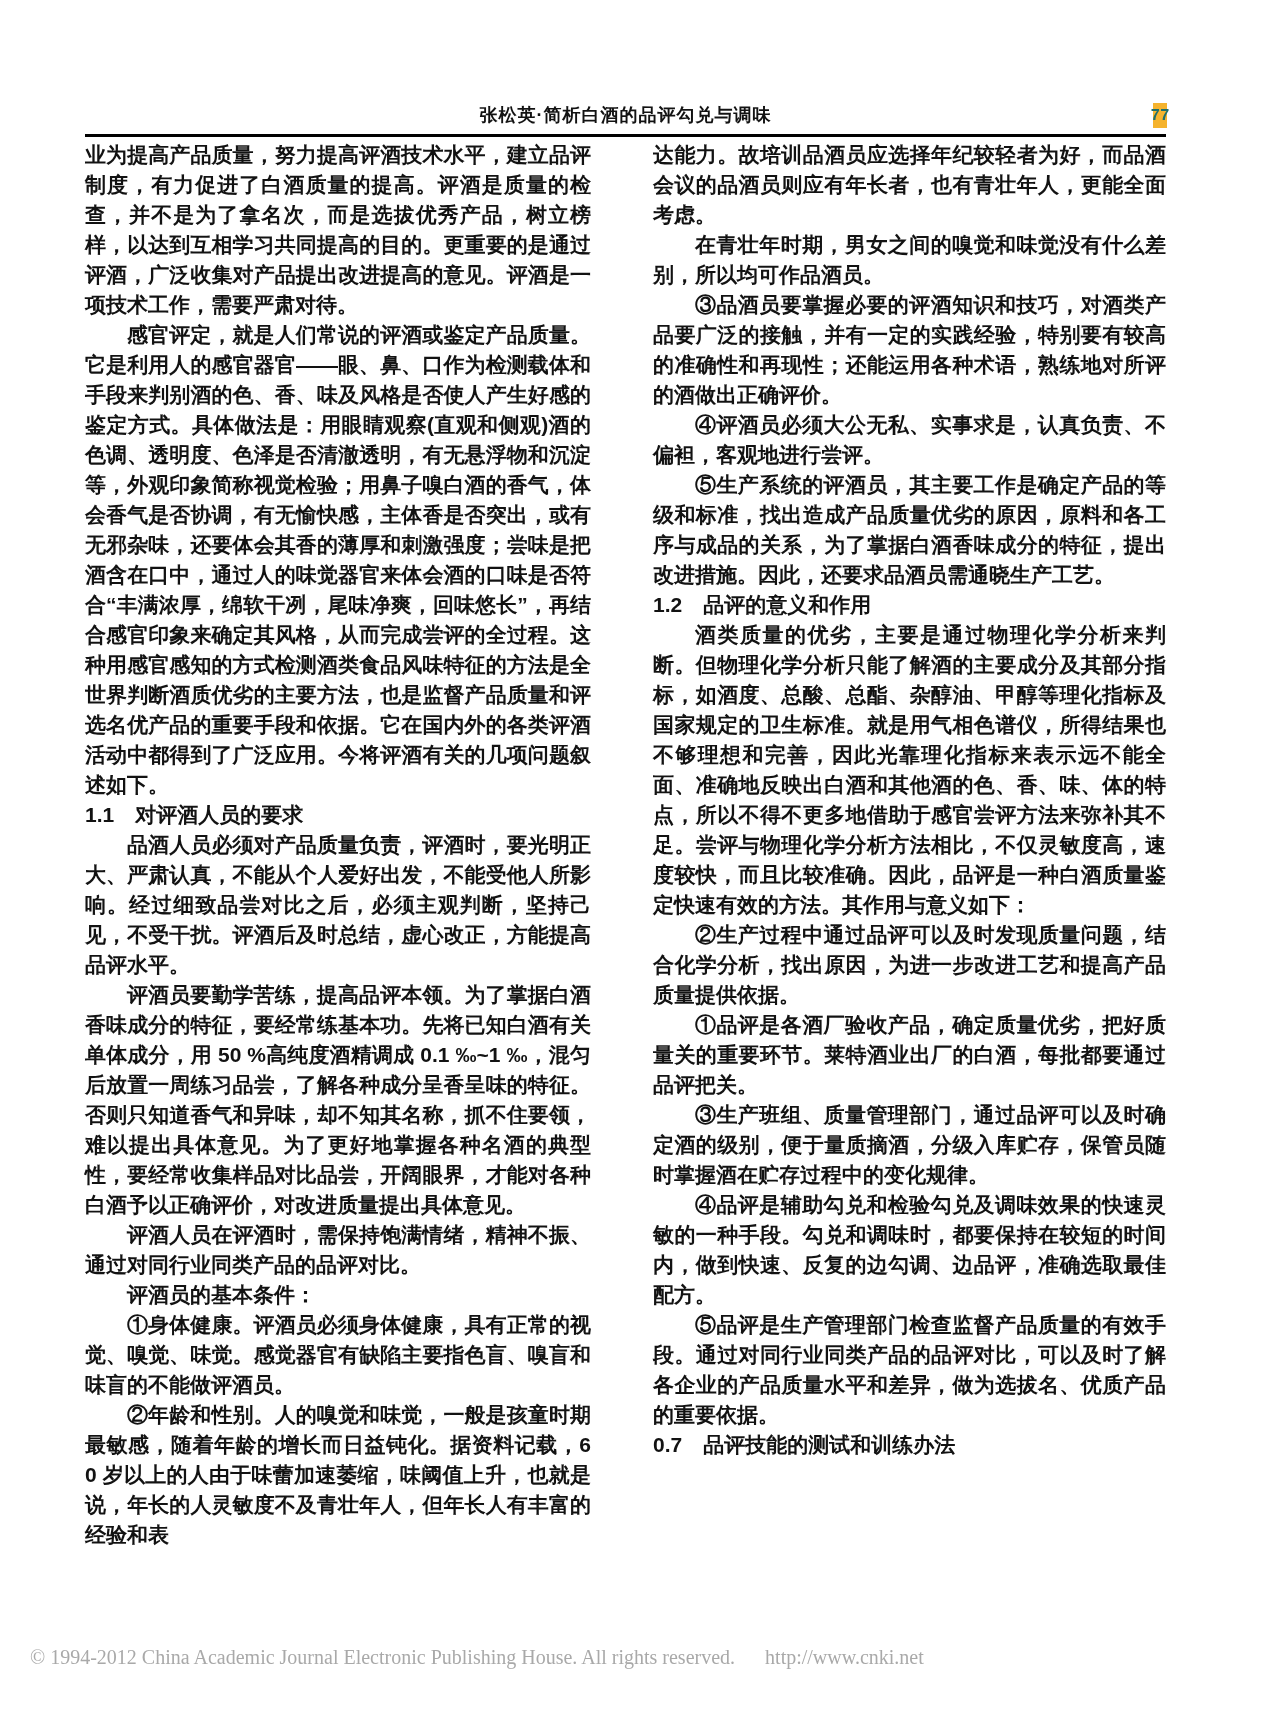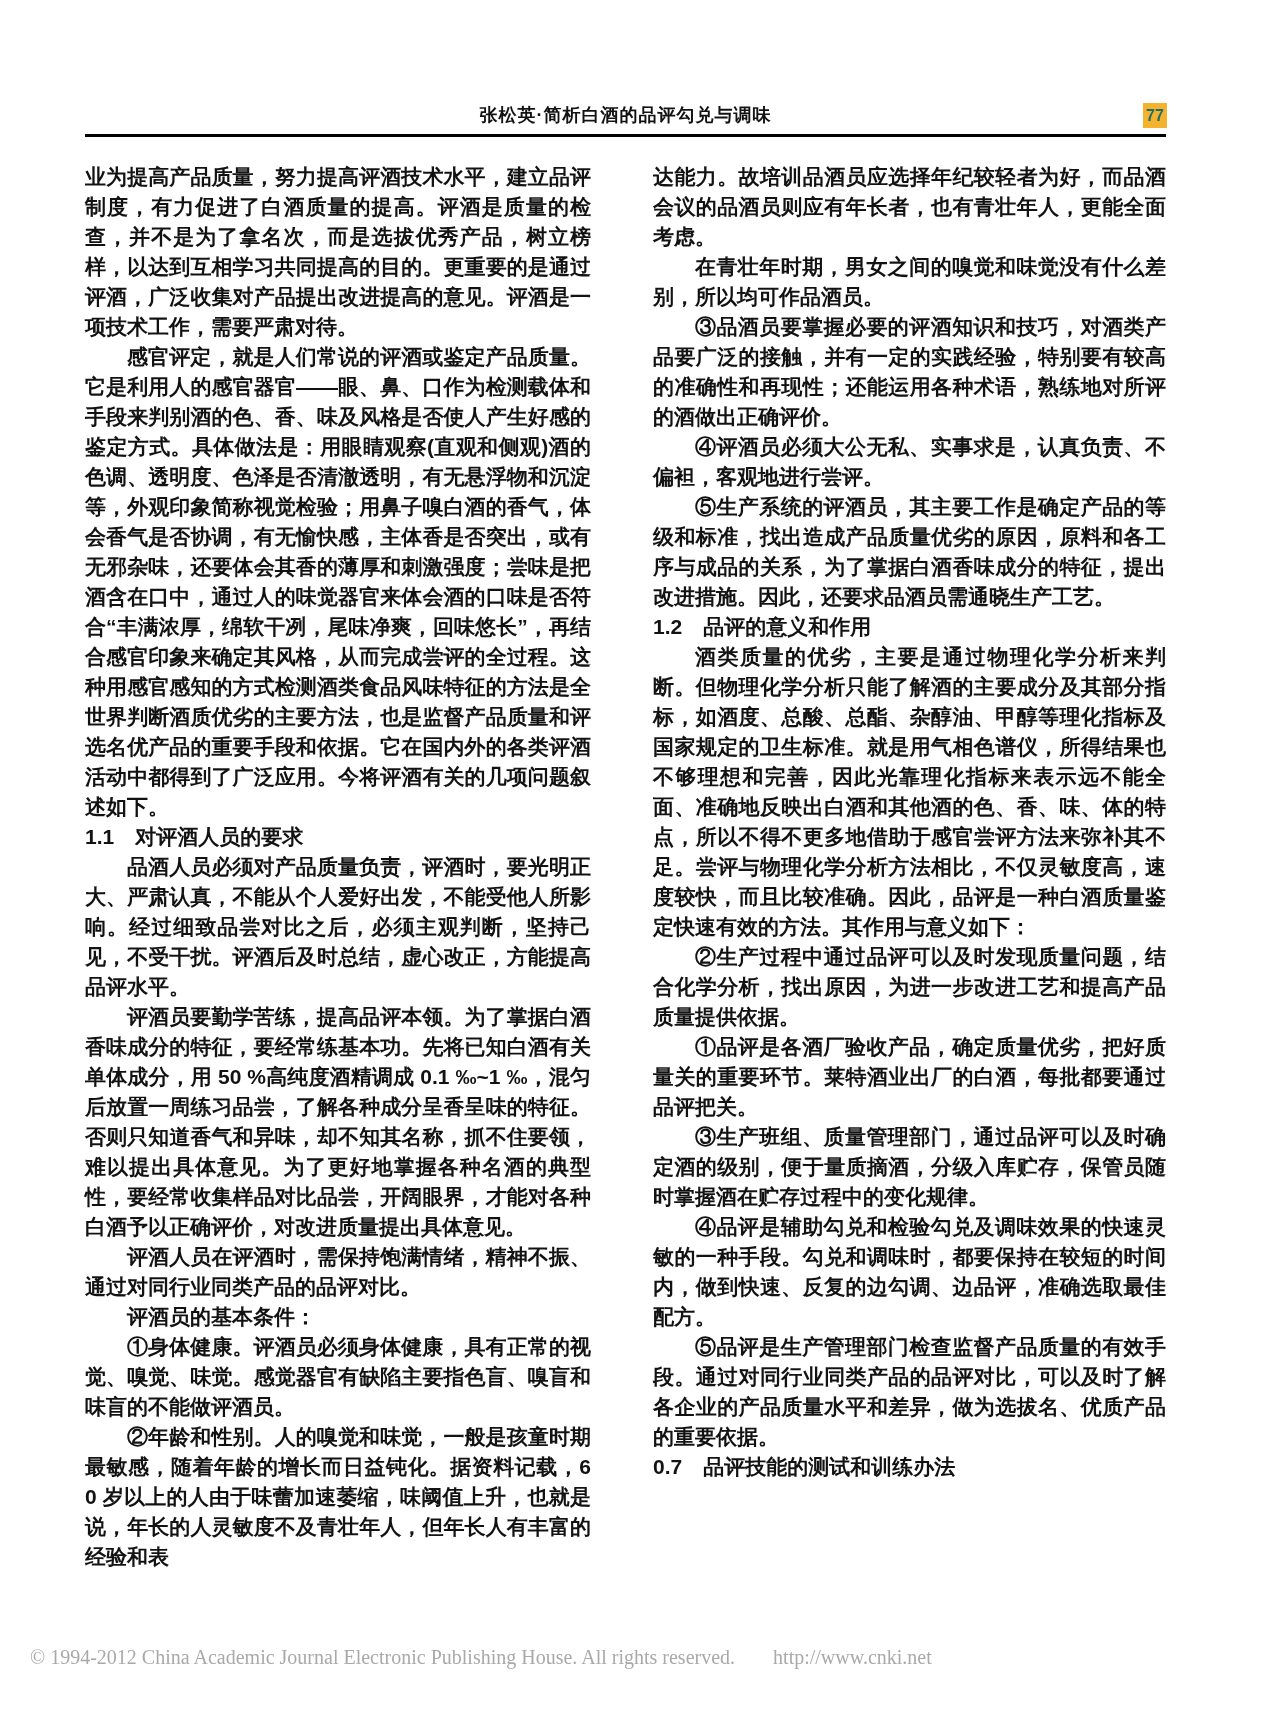--- a/index.html
+++ b/index.html
@@ -23,35 +23,35 @@
   .header-title {
     text-align: center;
     font-size: 18px;
     font-weight: bold;
     letter-spacing: 1px;
     line-height: 25px;
   }
   .page-badge {
     position: absolute;
     right: -1px; top: 0;
-    width: 24px; height: 25px;
+    width: 14px; height: 25px;
     display: flex; align-items: center; justify-content: center;
     font-size: 16px;
     font-weight: bold;
-    font-family: Liberation Sans, sans-serif;
+    font-family: Liberation Mono, monospace;
   }
   .rule {
     position: absolute;
     top: 134px; left: 85px;
     width: 1081px; height: 3px;
     background: #000000;
   }
   .columns {
     position: absolute;
-    top: 162px; left: 85px;
+    top: 140px; left: 85px;
     width: 1081px;
     display: flex;
     gap: 62px;
   }
   .col-left  { width: 506px; }
   .col-right { width: 513px; }
   .para, .heading {
     margin: 0;
     font-size: 21px;
     line-height: 30px;
@@ -63,21 +63,21 @@
   .para.indent { text-indent: 2em; }
   .heading { text-align: left; }
   .footer {
     position: absolute;
     left: 30px; top: 1646px;
     font-family: "Liberation Serif", serif;
     font-size: 20px;
     color: #a9a9a9;
     white-space: nowrap;
   }
-  .footer .footer-url { margin-left: 38px; }
+  .footer .footer-url { margin-left: 30px; }
 </style>
 </head>
 <body>
 
 <div class="page">
 
   <div class="header">
     <div class="header-title">张松英·简析白酒的品评勾兑与调味</div>
     <div class="page-badge" style="background: rgb(245, 179, 45); color: rgb(30, 111, 107);">77</div>
   </div>

